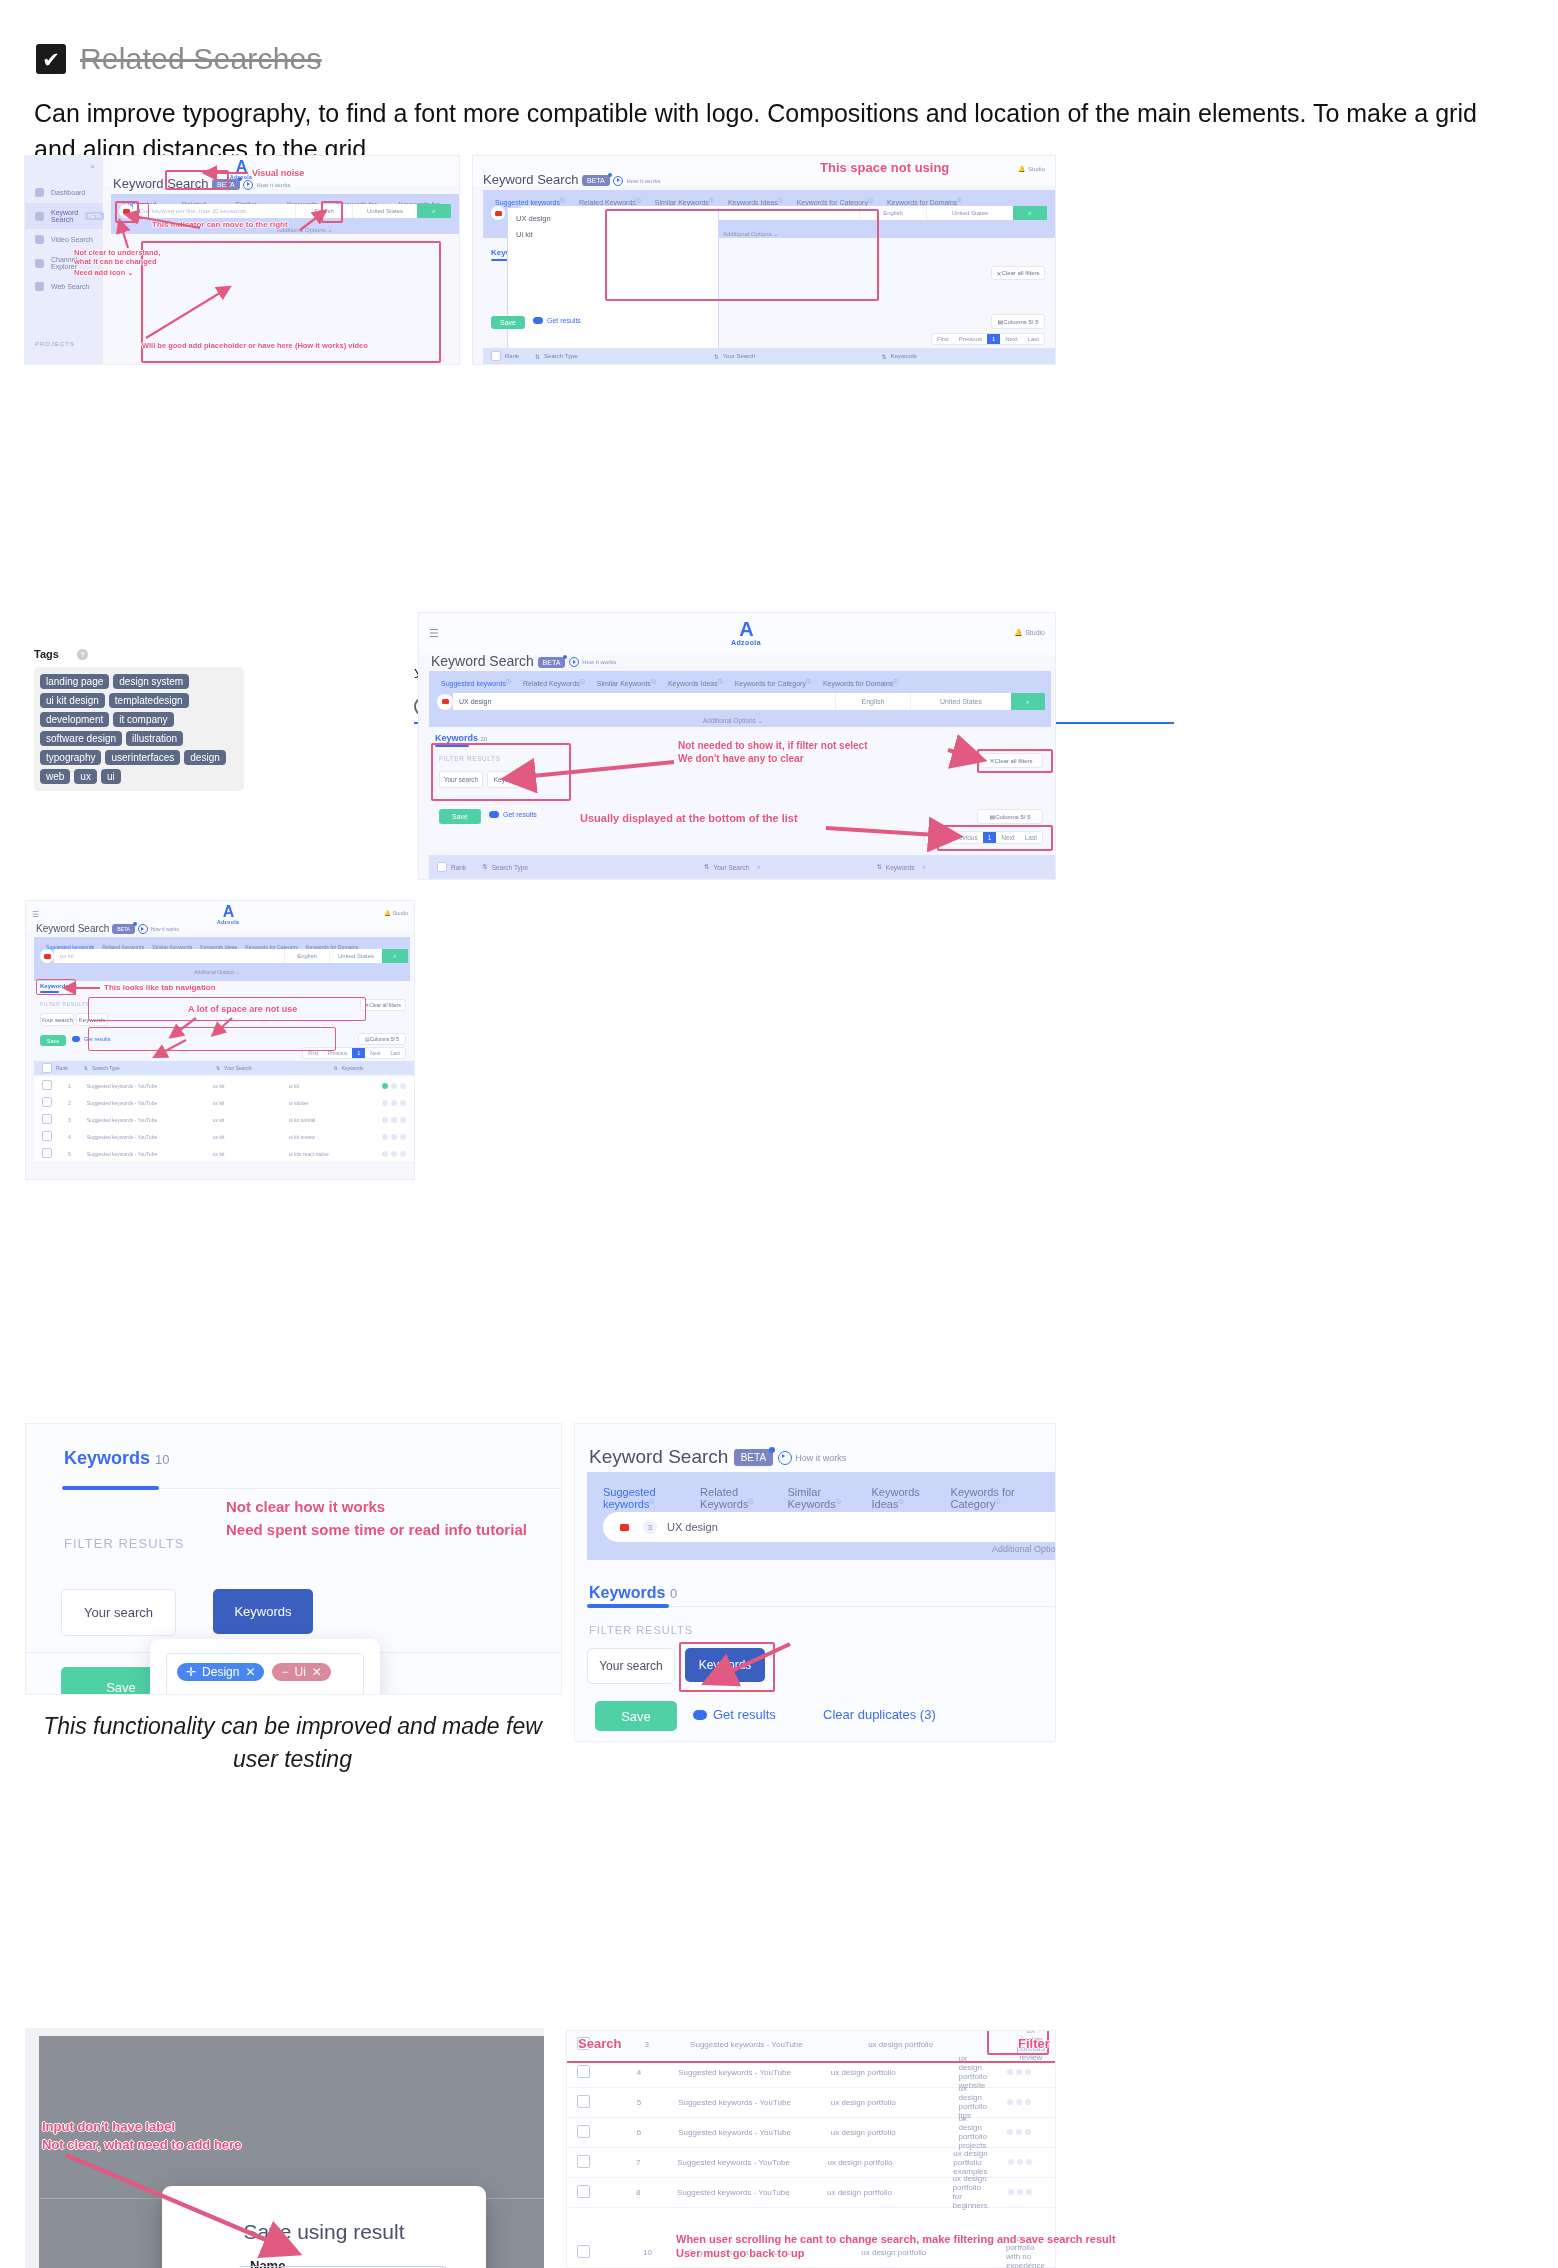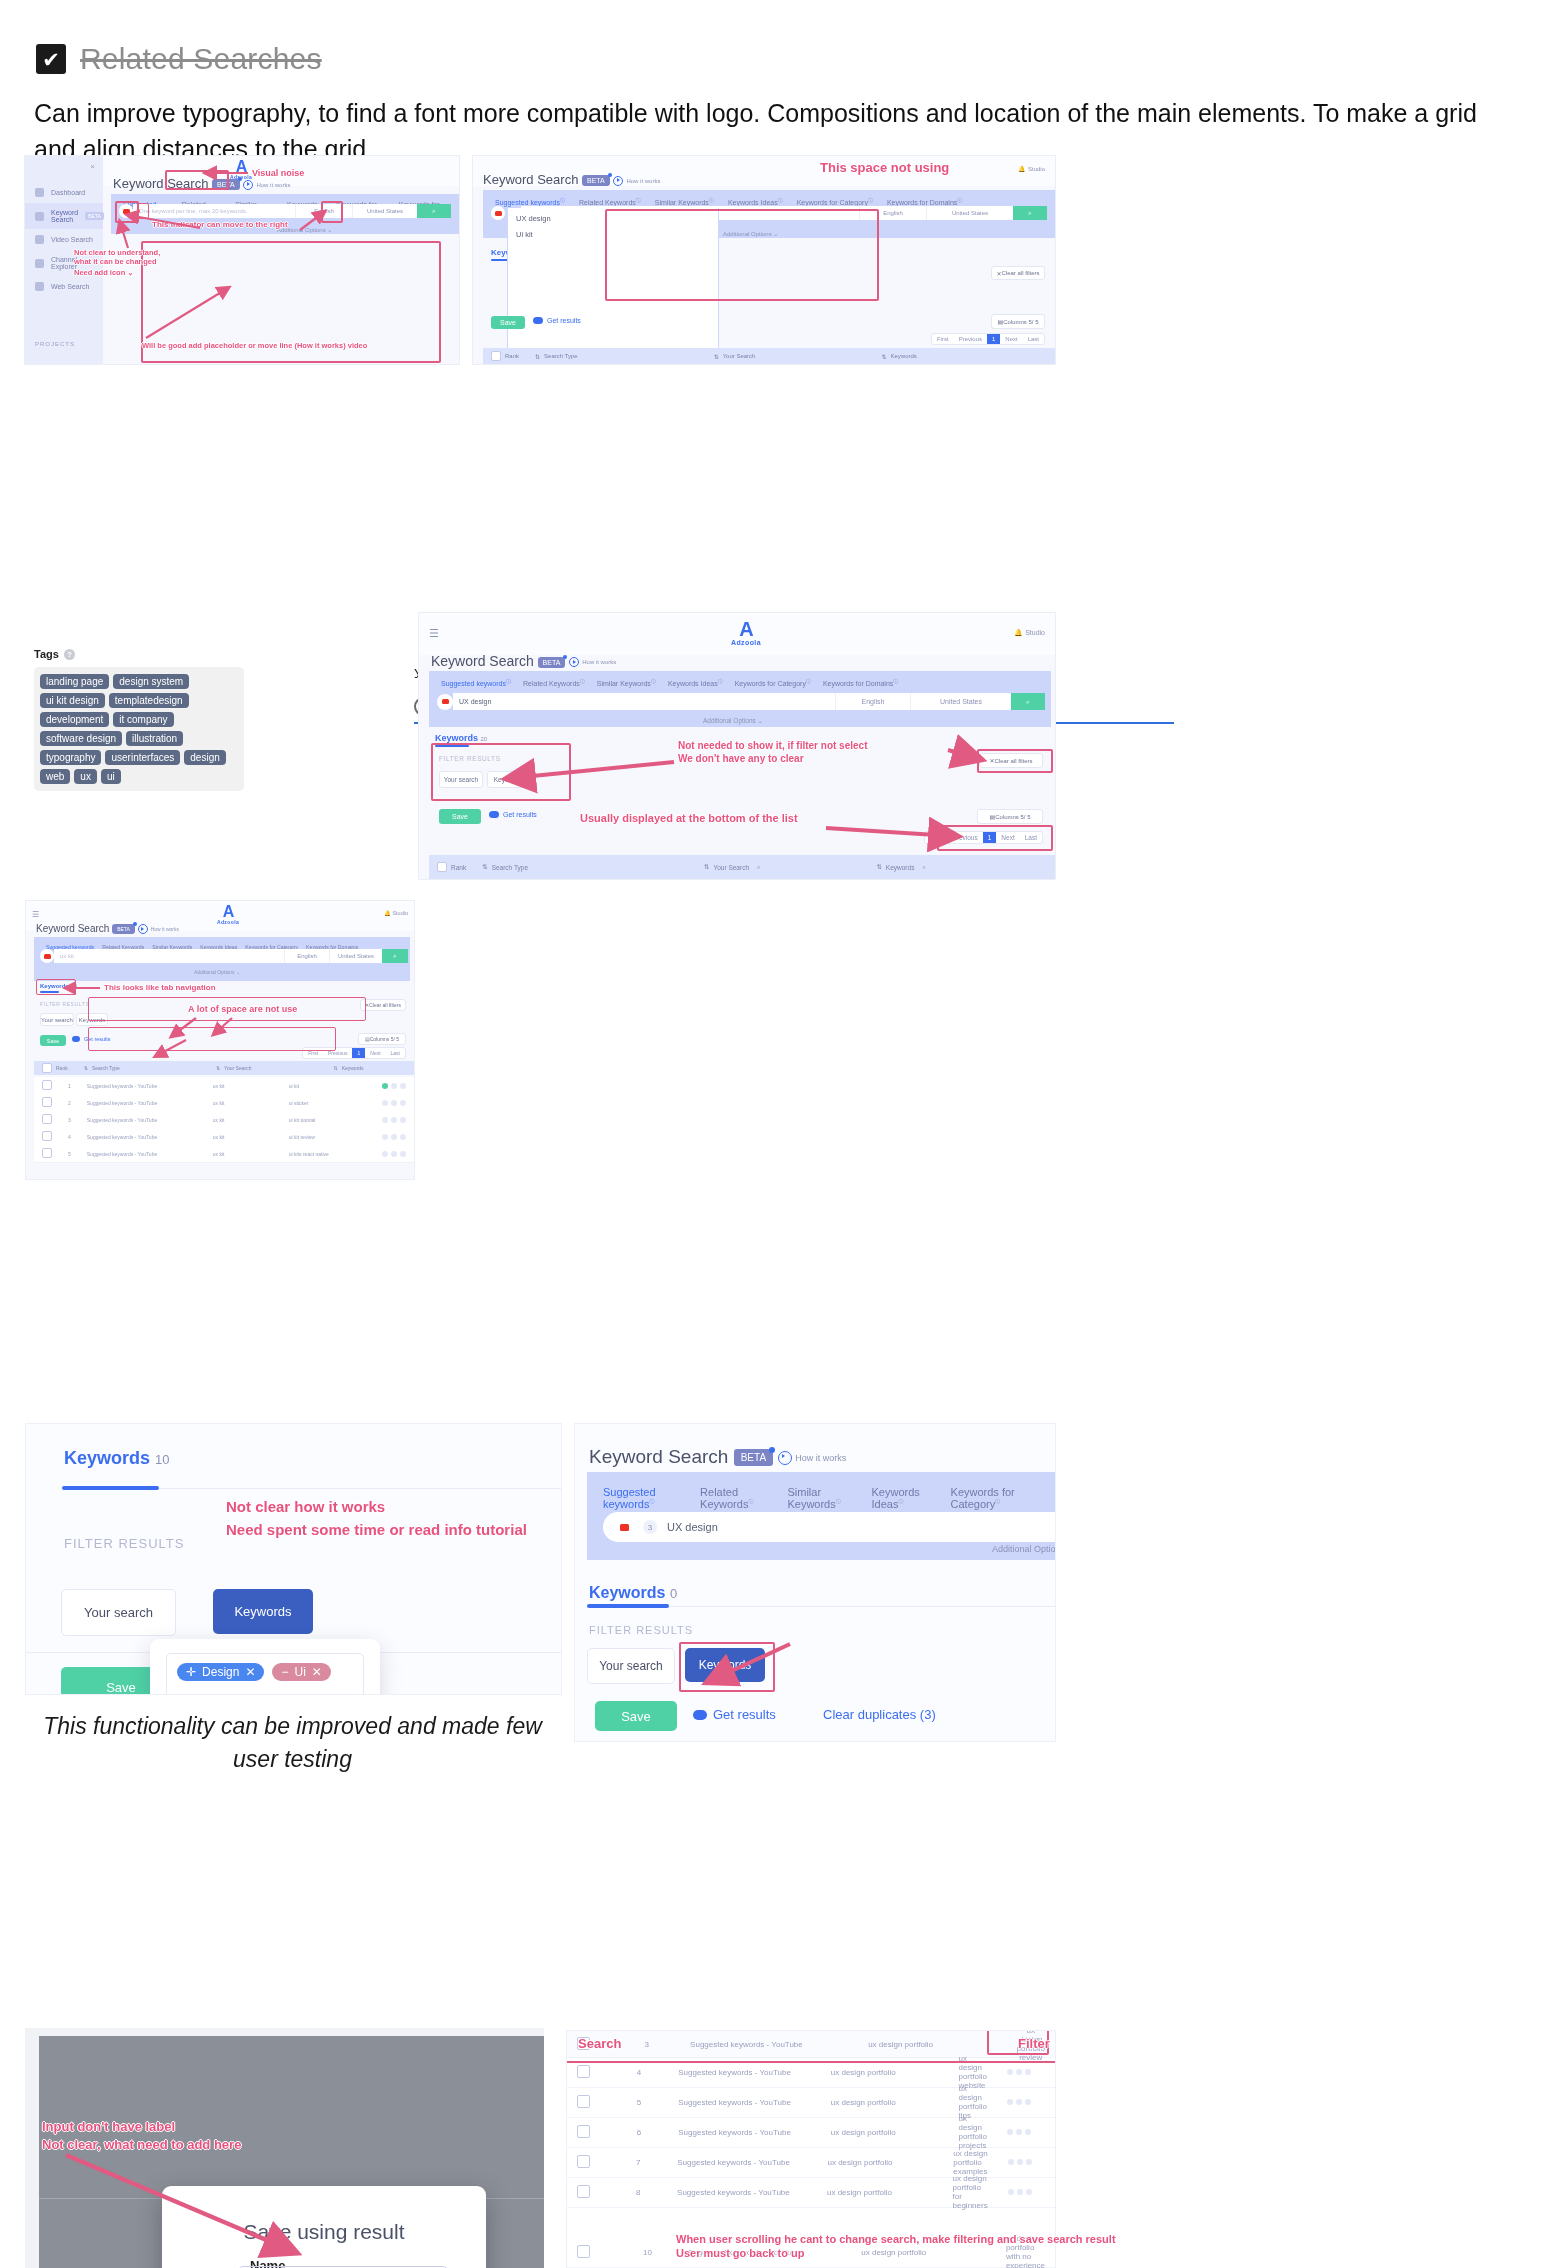--- a/index.html
+++ b/index.html
@@ -83,21 +83,21 @@
   .dots i{width:6px;height:6px;border-radius:50%;background:#e5e9f7;display:block;}
 
   
   .anno{position:absolute;color:#e8527f;font-weight:700;text-shadow:0 1px 0 #fff,0 -1px 0 #fff,1px 0 0 #fff,-1px 0 0 #fff;line-height:1.25;}
   .box{position:absolute;border:2px solid #e05a82;border-radius:2px;pointer-events:none;}
   .box.thin{border-width:1.5px;}
   svg.arrows{position:absolute;left:0;top:0;overflow:visible;pointer-events:none;}
 
   
   .tagcard{position:absolute;}
-  .tagcard .hdr{font-size:11px;font-weight:700;color:#222;display:flex;align-items:center;gap:5px;}
+  .tagcard .hdr{font-size:11px;font-weight:700;color:#222;display:flex;align-items:center;gap:18px;}
   .q{width:11px;height:11px;border-radius:50%;background:#c9ccd2;color:#fff;font-size:8px;display:flex;align-items:center;justify-content:center;}
   .tagbox{margin-top:7px;background:#f1f1f1;border-radius:5px;padding:7px 6px;width:198px;display:flex;flex-wrap:wrap;gap:4px;}
   .tag{background:#5d6a85;color:#fff;font-size:10px;border-radius:4px;padding:2px 6px;white-space:nowrap;}
 
   
   .uk{position:absolute;}
   .uk .lbl{font-size:13px;color:#222;}
   .uk .row{margin-top:14px;display:flex;align-items:center;gap:9px;border-bottom:2px solid #2f6fe0;padding-bottom:4px;width:760px;}
   .mag{width:15px;height:15px;border-radius:50%;border:2px solid #6a6a6a;position:relative;flex:0 0 auto;margin-right:4px;}
   .mag:after{content:"";position:absolute;right:-5px;bottom:-3px;width:6px;height:2px;background:#6a6a6a;transform:rotate(45deg);}
@@ -226,21 +226,21 @@
     <div class="box thin" style="left:112px;top:47px;width:10px;height:14px;"></div>
     <div class="box" style="left:296px;top:45px;width:18px;height:18px;"></div>
     <div class="box" style="left:116px;top:85px;width:296px;height:118px;"></div>
   </div>
 
   <div class="anno" style="left:252px;top:168px;font-size:9px;">Visual noise</div>
   <div class="anno" style="left:152px;top:220px;font-size:8px;">This indicator can move to the right</div>
   <div class="anno" style="left:74px;top:248px;font-size:7.5px;white-space:pre-line;"><span>Not clear to understand,
 what it can be changed</span></div>
   <div class="anno" style="left:74px;top:268px;font-size:7.5px;"><span>Need add icon</span> ⌄</div>
-  <div class="anno" style="left:142px;top:341px;font-size:7.5px;">Will be good add placeholder or move line (How it works) video</div>
+  <div class="anno" style="left:142px;top:341px;font-size:7.5px;">Will be good add placeholder or have here (How it works) video</div>
 
   <svg class="arrows" width="1558" height="2268">
     <defs>
       <marker id="ah" markerWidth="7" markerHeight="7" refX="5" refY="3.5" orient="auto">
         <polygon points="0 0, 7 3.5, 0 7" fill="#e05a82"></polygon>
       </marker>
       <marker id="ahb" markerWidth="9" markerHeight="9" refX="6" refY="4.5" orient="auto">
         <polygon points="0 0, 9 4.5, 0 9" fill="#e05a82"></polygon>
       </marker>
     </defs>

